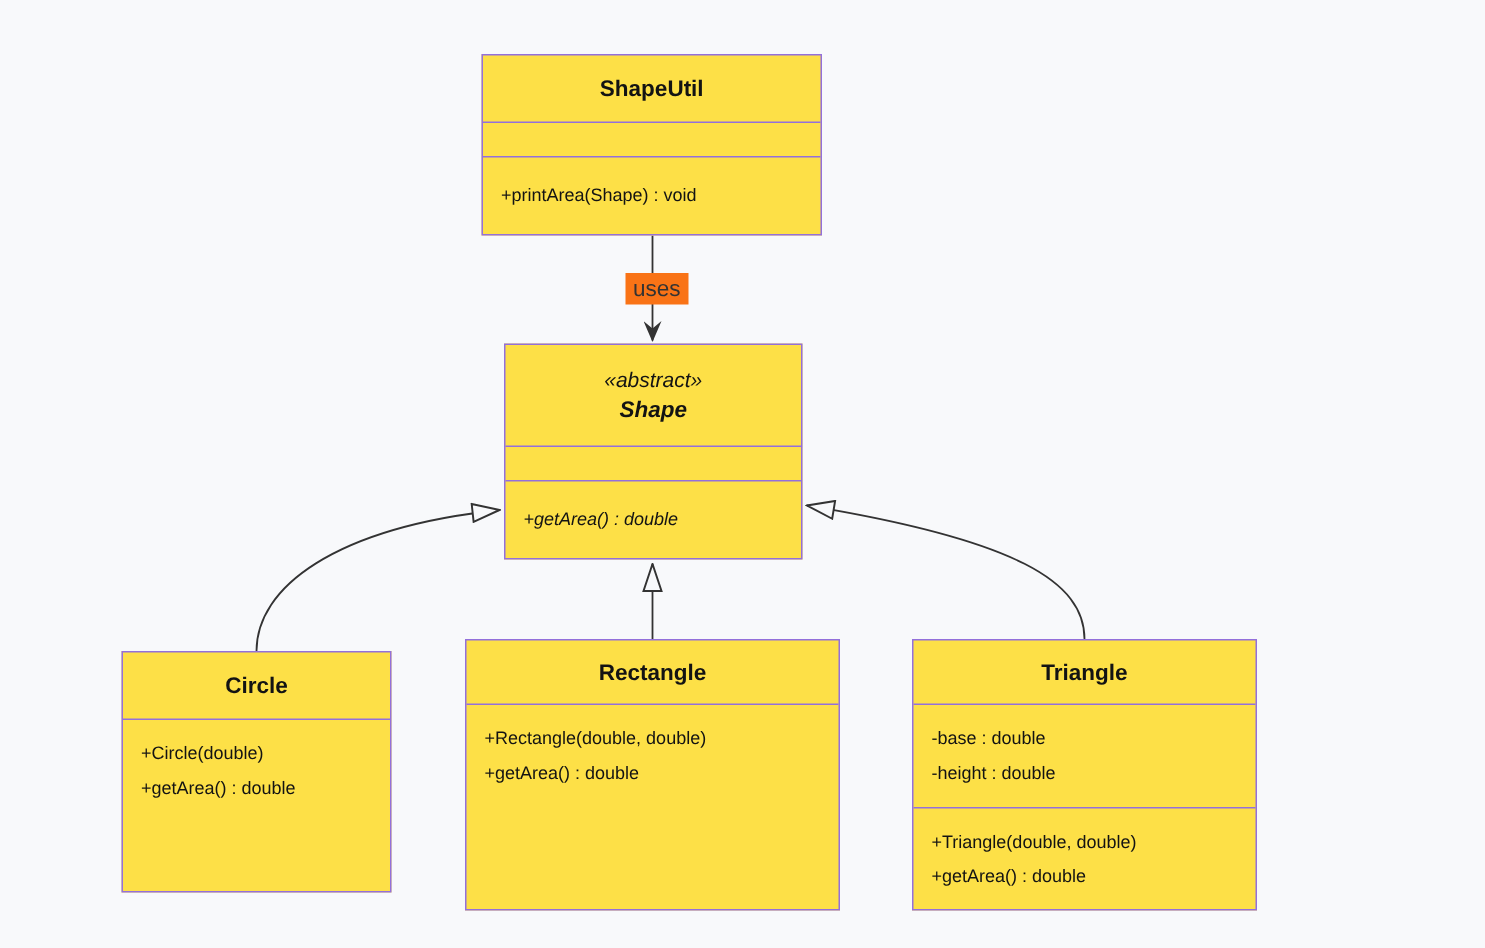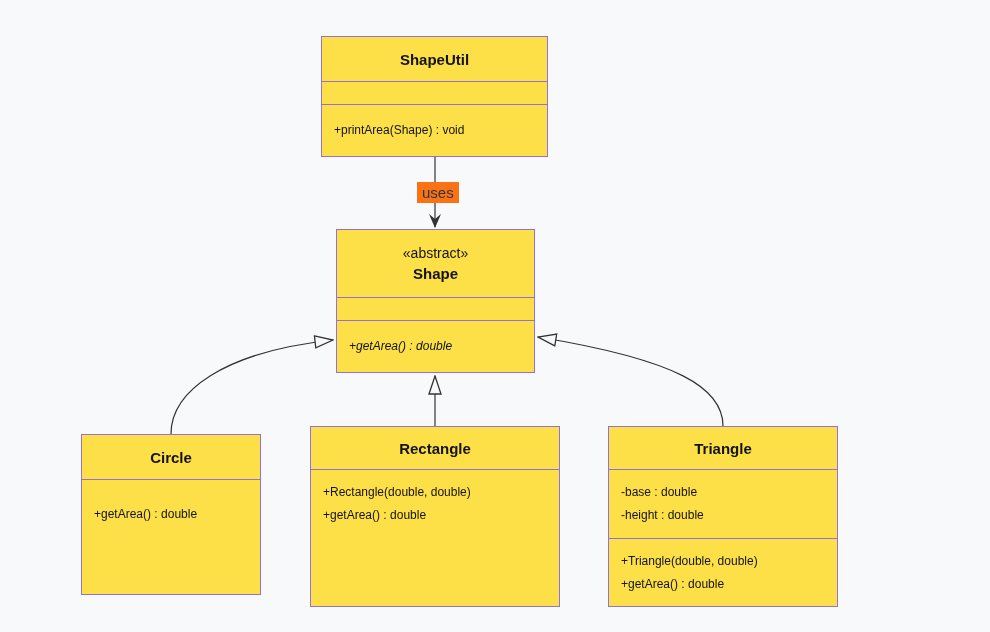--- a/index.html
+++ b/index.html
@@ -102,35 +102,36 @@
     <div class="class-title" style="height:45px;">
       <span>ShapeUtil</span>
     </div>
     <div class="class-section class-attrs" style="height:23px;"></div>
     <div class="class-section" style="height:51px;">
       <div class="member">+printArea(Shape) : void</div>
     </div>
   </div>
 
   <div class="class-box" style="left:336px; top:229px; width:199px; height:144px;">
-    <div class="class-title" style="height:68px;">
+    <div class="class-title" style="height:68px;font-style:italic;">
       <span class="stereotype">«abstract»</span>
       <span>Shape</span>
     </div>
     <div class="class-section class-attrs" style="height:23px;"></div>
     <div class="class-section" style="height:50px;">
       <div class="member italic">+getArea() : double</div>
     </div>
   </div>
 
   <div class="class-box" style="left:81px; top:434px; width:180px; height:161px;">
     <div class="class-title" style="height:45px;">
       <span>Circle</span>
     </div>
     <div class="class-section" style="height:68px;">
+      <div class="member">+Circle(double)</div>
       <div class="member">+getArea() : double</div>
     </div>
   </div>
 
   <div class="class-box" style="left:310px; top:426px; width:250px; height:181px;">
     <div class="class-title" style="height:43px;">
       <span>Rectangle</span>
     </div>
     <div class="class-section" style="height:67px;">
       <div class="member">+Rectangle(double, double)</div>

